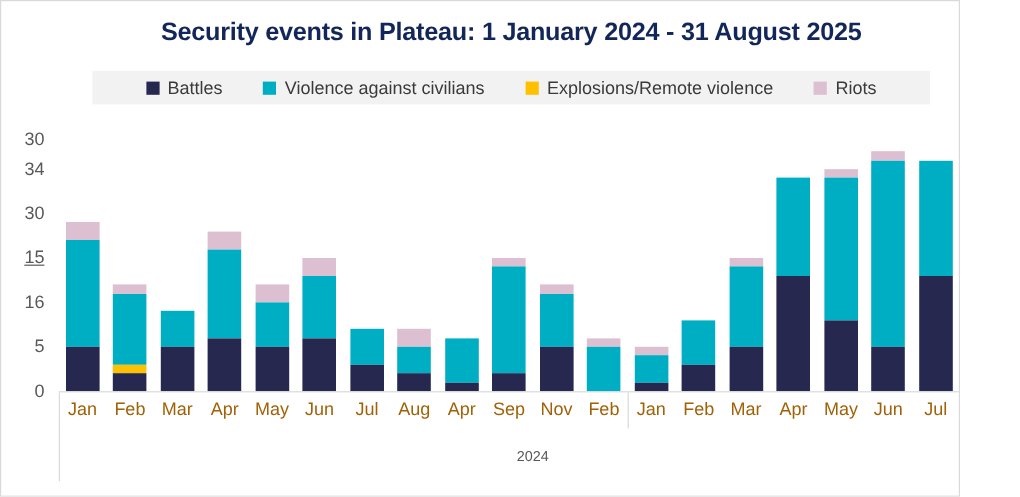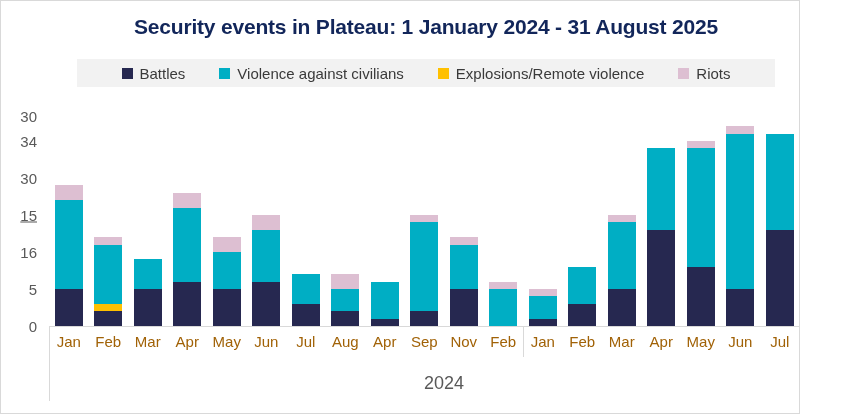--- a/index.html
+++ b/index.html
@@ -118,21 +118,21 @@
   
   #groups {
     position: absolute;
     left: 48px; top: 354px;
     width: 790px; height: 46px;
     display: flex;
   }
   .group {
     position: relative;
     text-align: center;
-    font-size: 18px;
+    font-size: 12px;
     color: #595959;
     padding-top: 18px;
     border-left: 1px solid #d9d9d9;
   }
   .group:last-child { border-right: 1px solid #d9d9d9; }
   
   #group-ticks {
     position: absolute;
     left: 48px; top: 326px;
     width: 790px; height: 30px;

